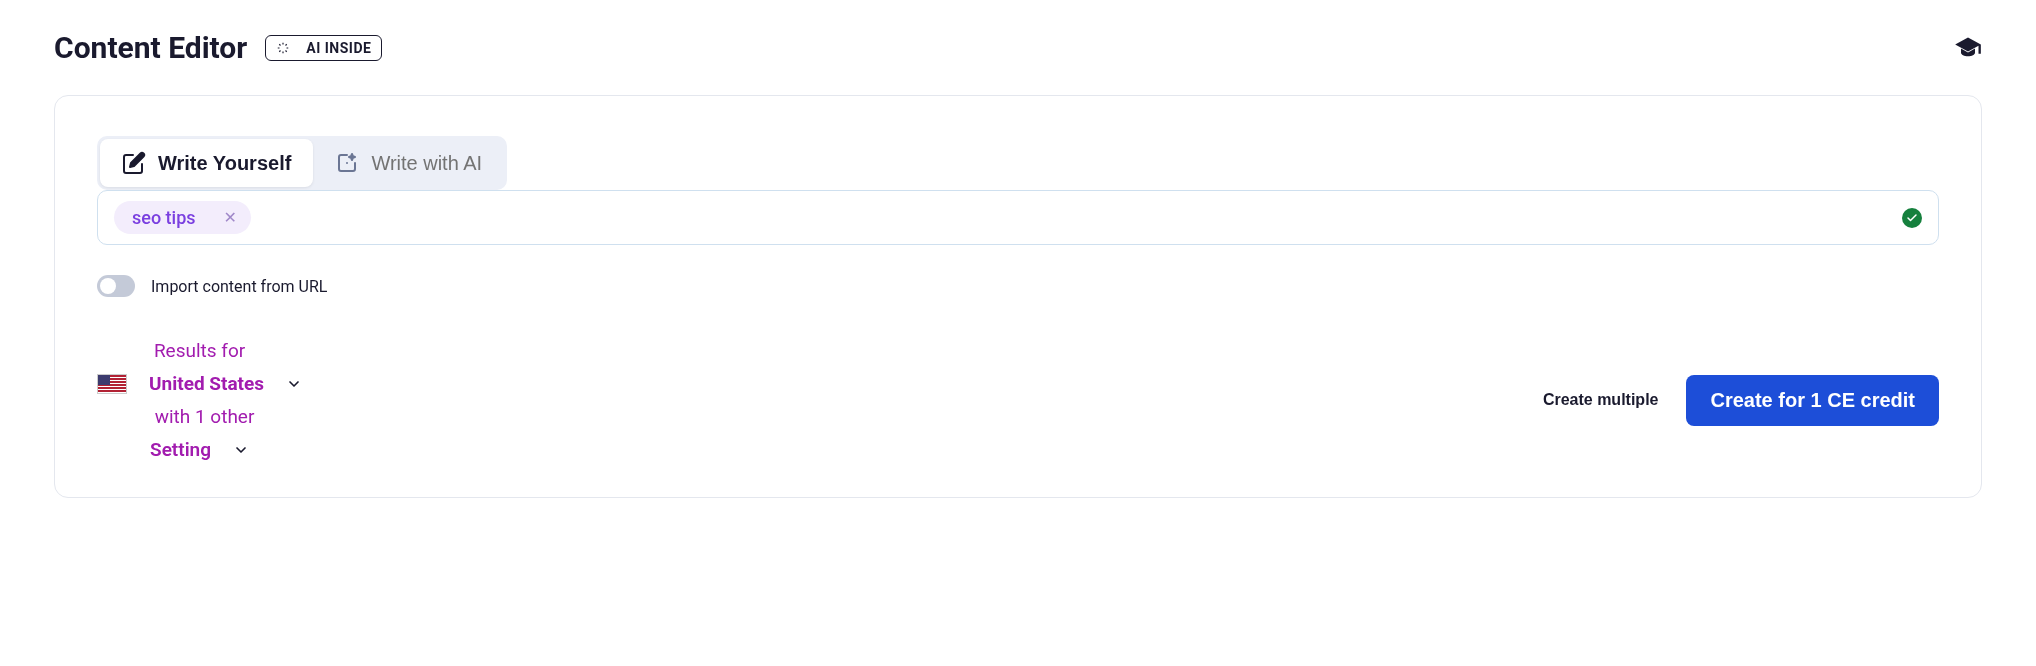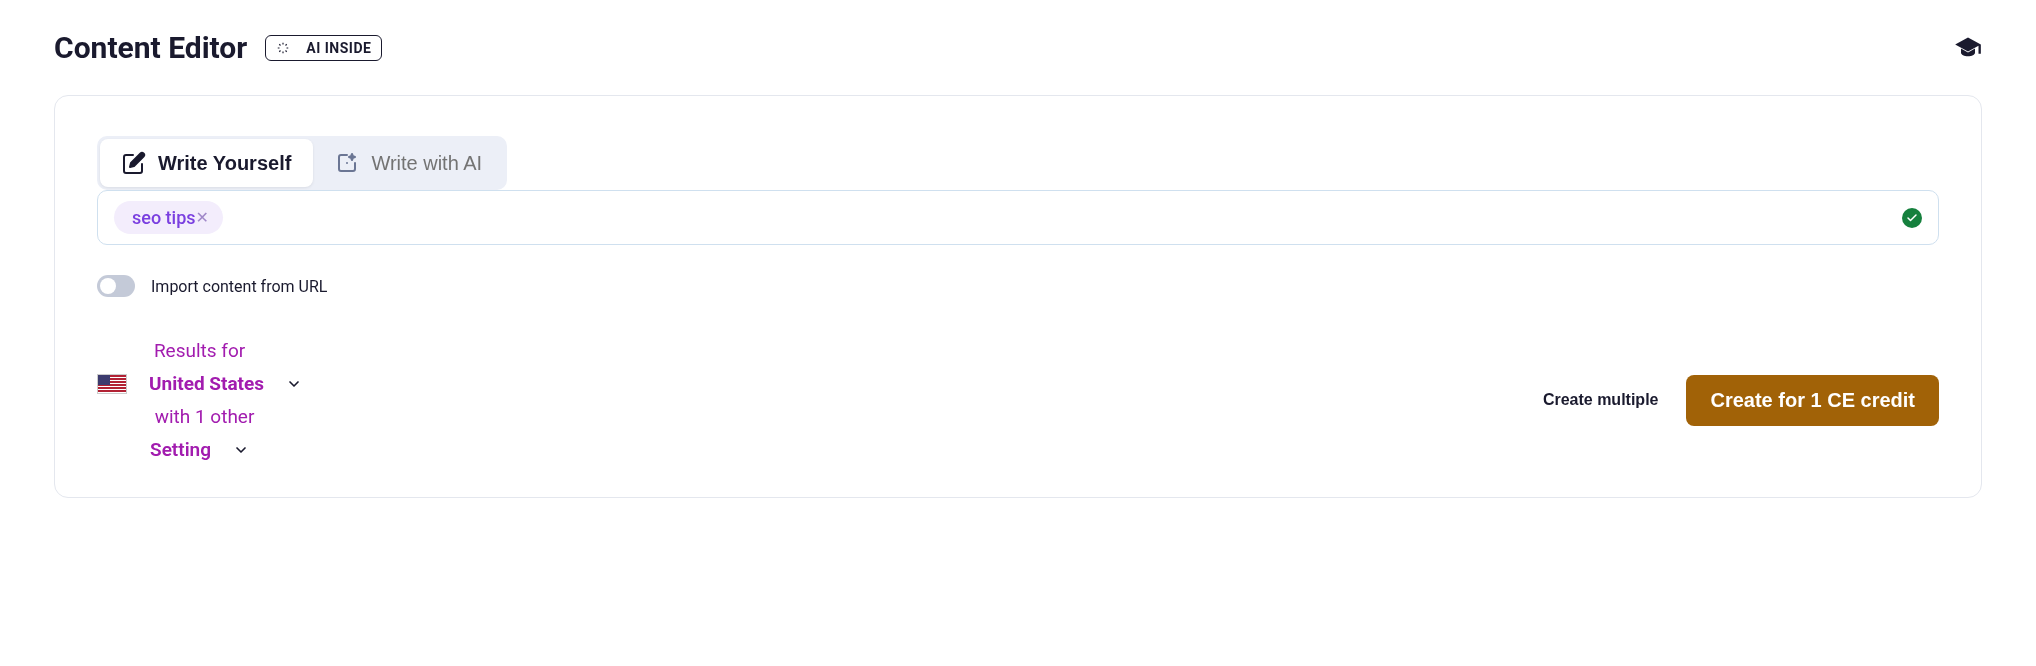--- a/index.html
+++ b/index.html
@@ -79,21 +79,21 @@
       border-radius: 10px;
       padding: 10px 16px;
       display: flex;
       align-items: center;
       justify-content: space-between;
       margin-bottom: 30px;
     }
     .tag {
       display: inline-flex;
       align-items: center;
-      gap: 0;
+      gap: 28px;
       background: #f3edfc;
       color: #7a3fe0;
       border-radius: 18px;
       padding: 6px 14px 6px 18px;
       font-size: 18px;
       font-weight: 500;
     }
     .tag-close {
       cursor: pointer;
       color: #a088c9;
@@ -194,21 +194,21 @@
       font-weight: 700;
       color: #1a1a2e;
       background: none;
       border: none;
       cursor: pointer;
     }
     .primary-btn {
       font-size: 20px;
       font-weight: 700;
       color: #fff;
-      background: #a16207;
+      background: #1d4ed8;
       border: none;
       border-radius: 8px;
       padding: 14px 24px;
       cursor: pointer;
     }
   </style>
 </head>
 <body>
 
 <div class="header">

